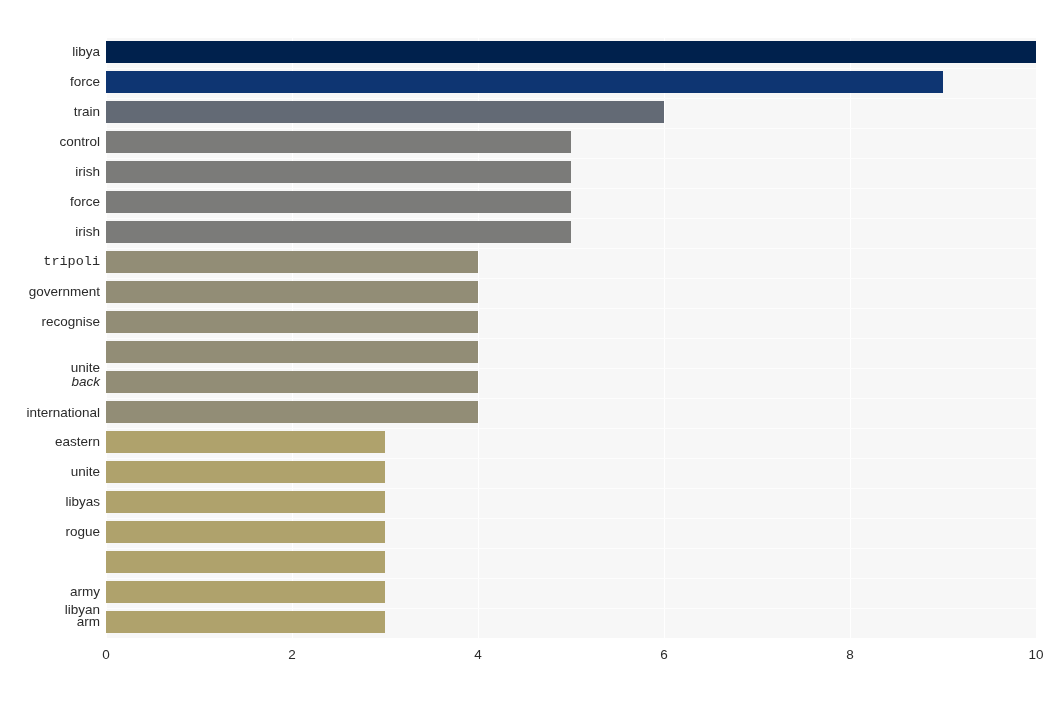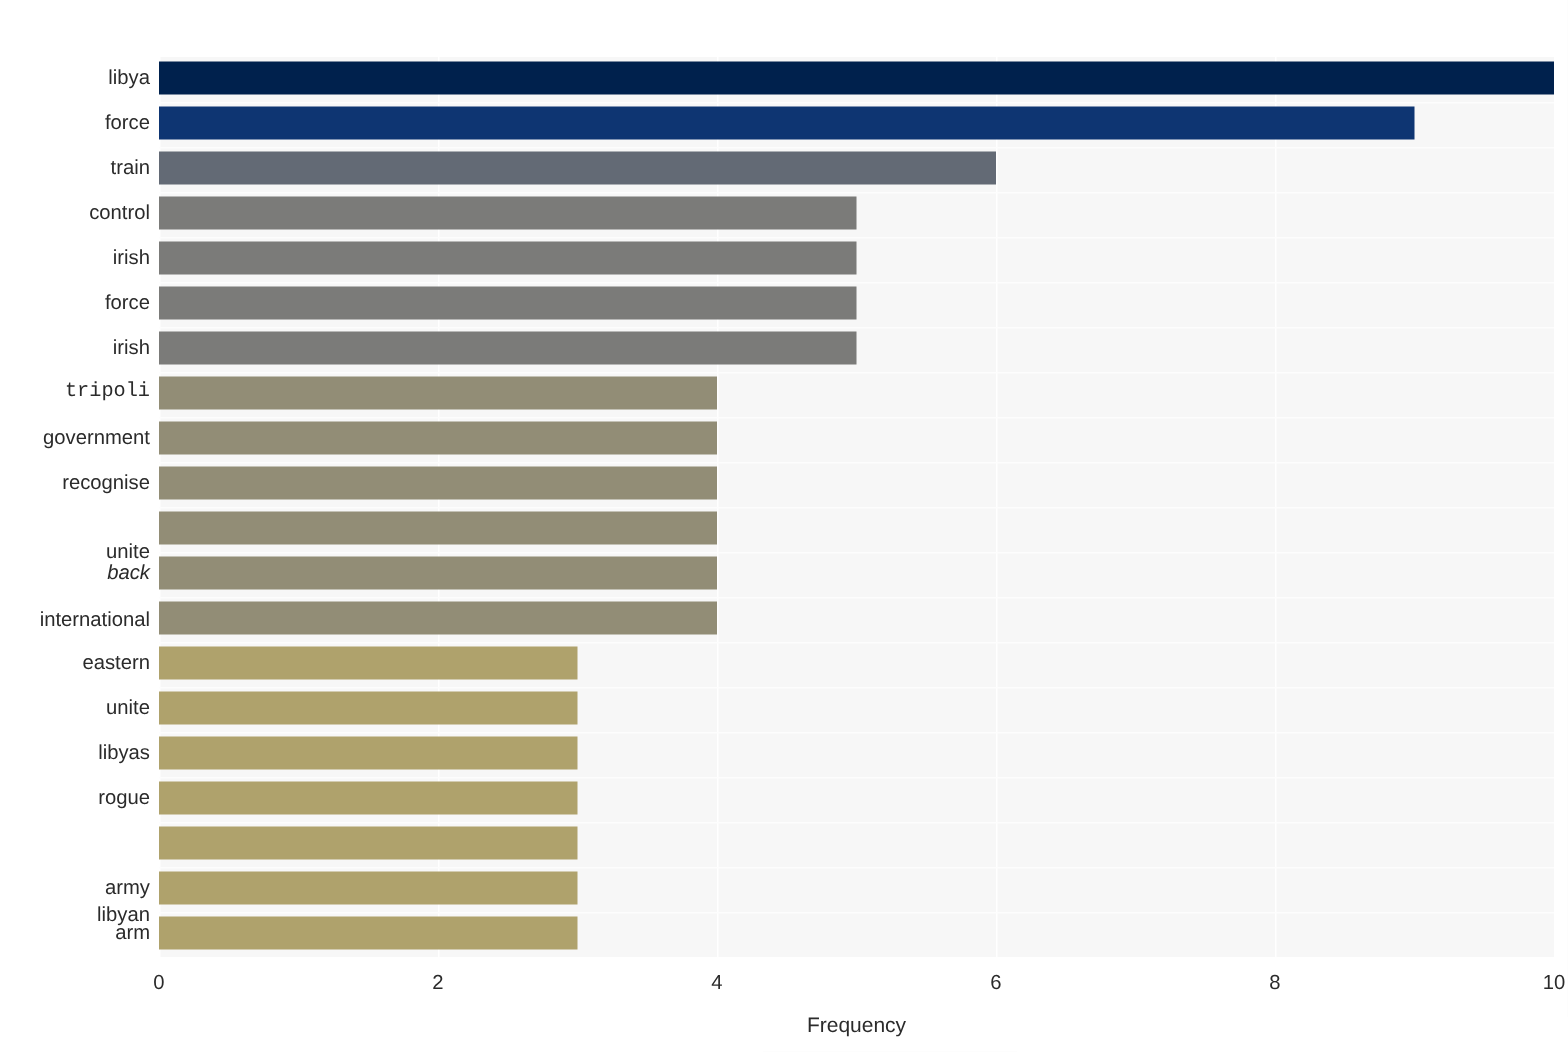--- a/index.html
+++ b/index.html
@@ -254,15 +254,14 @@
     </div>
   <div id="xtick-layer">
       <div class="xtick" style="left: 106px;">0</div>
       <div class="xtick" style="left: 292px;">2</div>
       <div class="xtick" style="left: 478px;">4</div>
       <div class="xtick" style="left: 664px;">6</div>
       <div class="xtick" style="left: 850px;">8</div>
       <div class="xtick" style="left: 1036px;">10</div>
     </div>
 
-  <div id="xaxis-label">Frequency</div>
 
 </div>
 
 </body></html>

